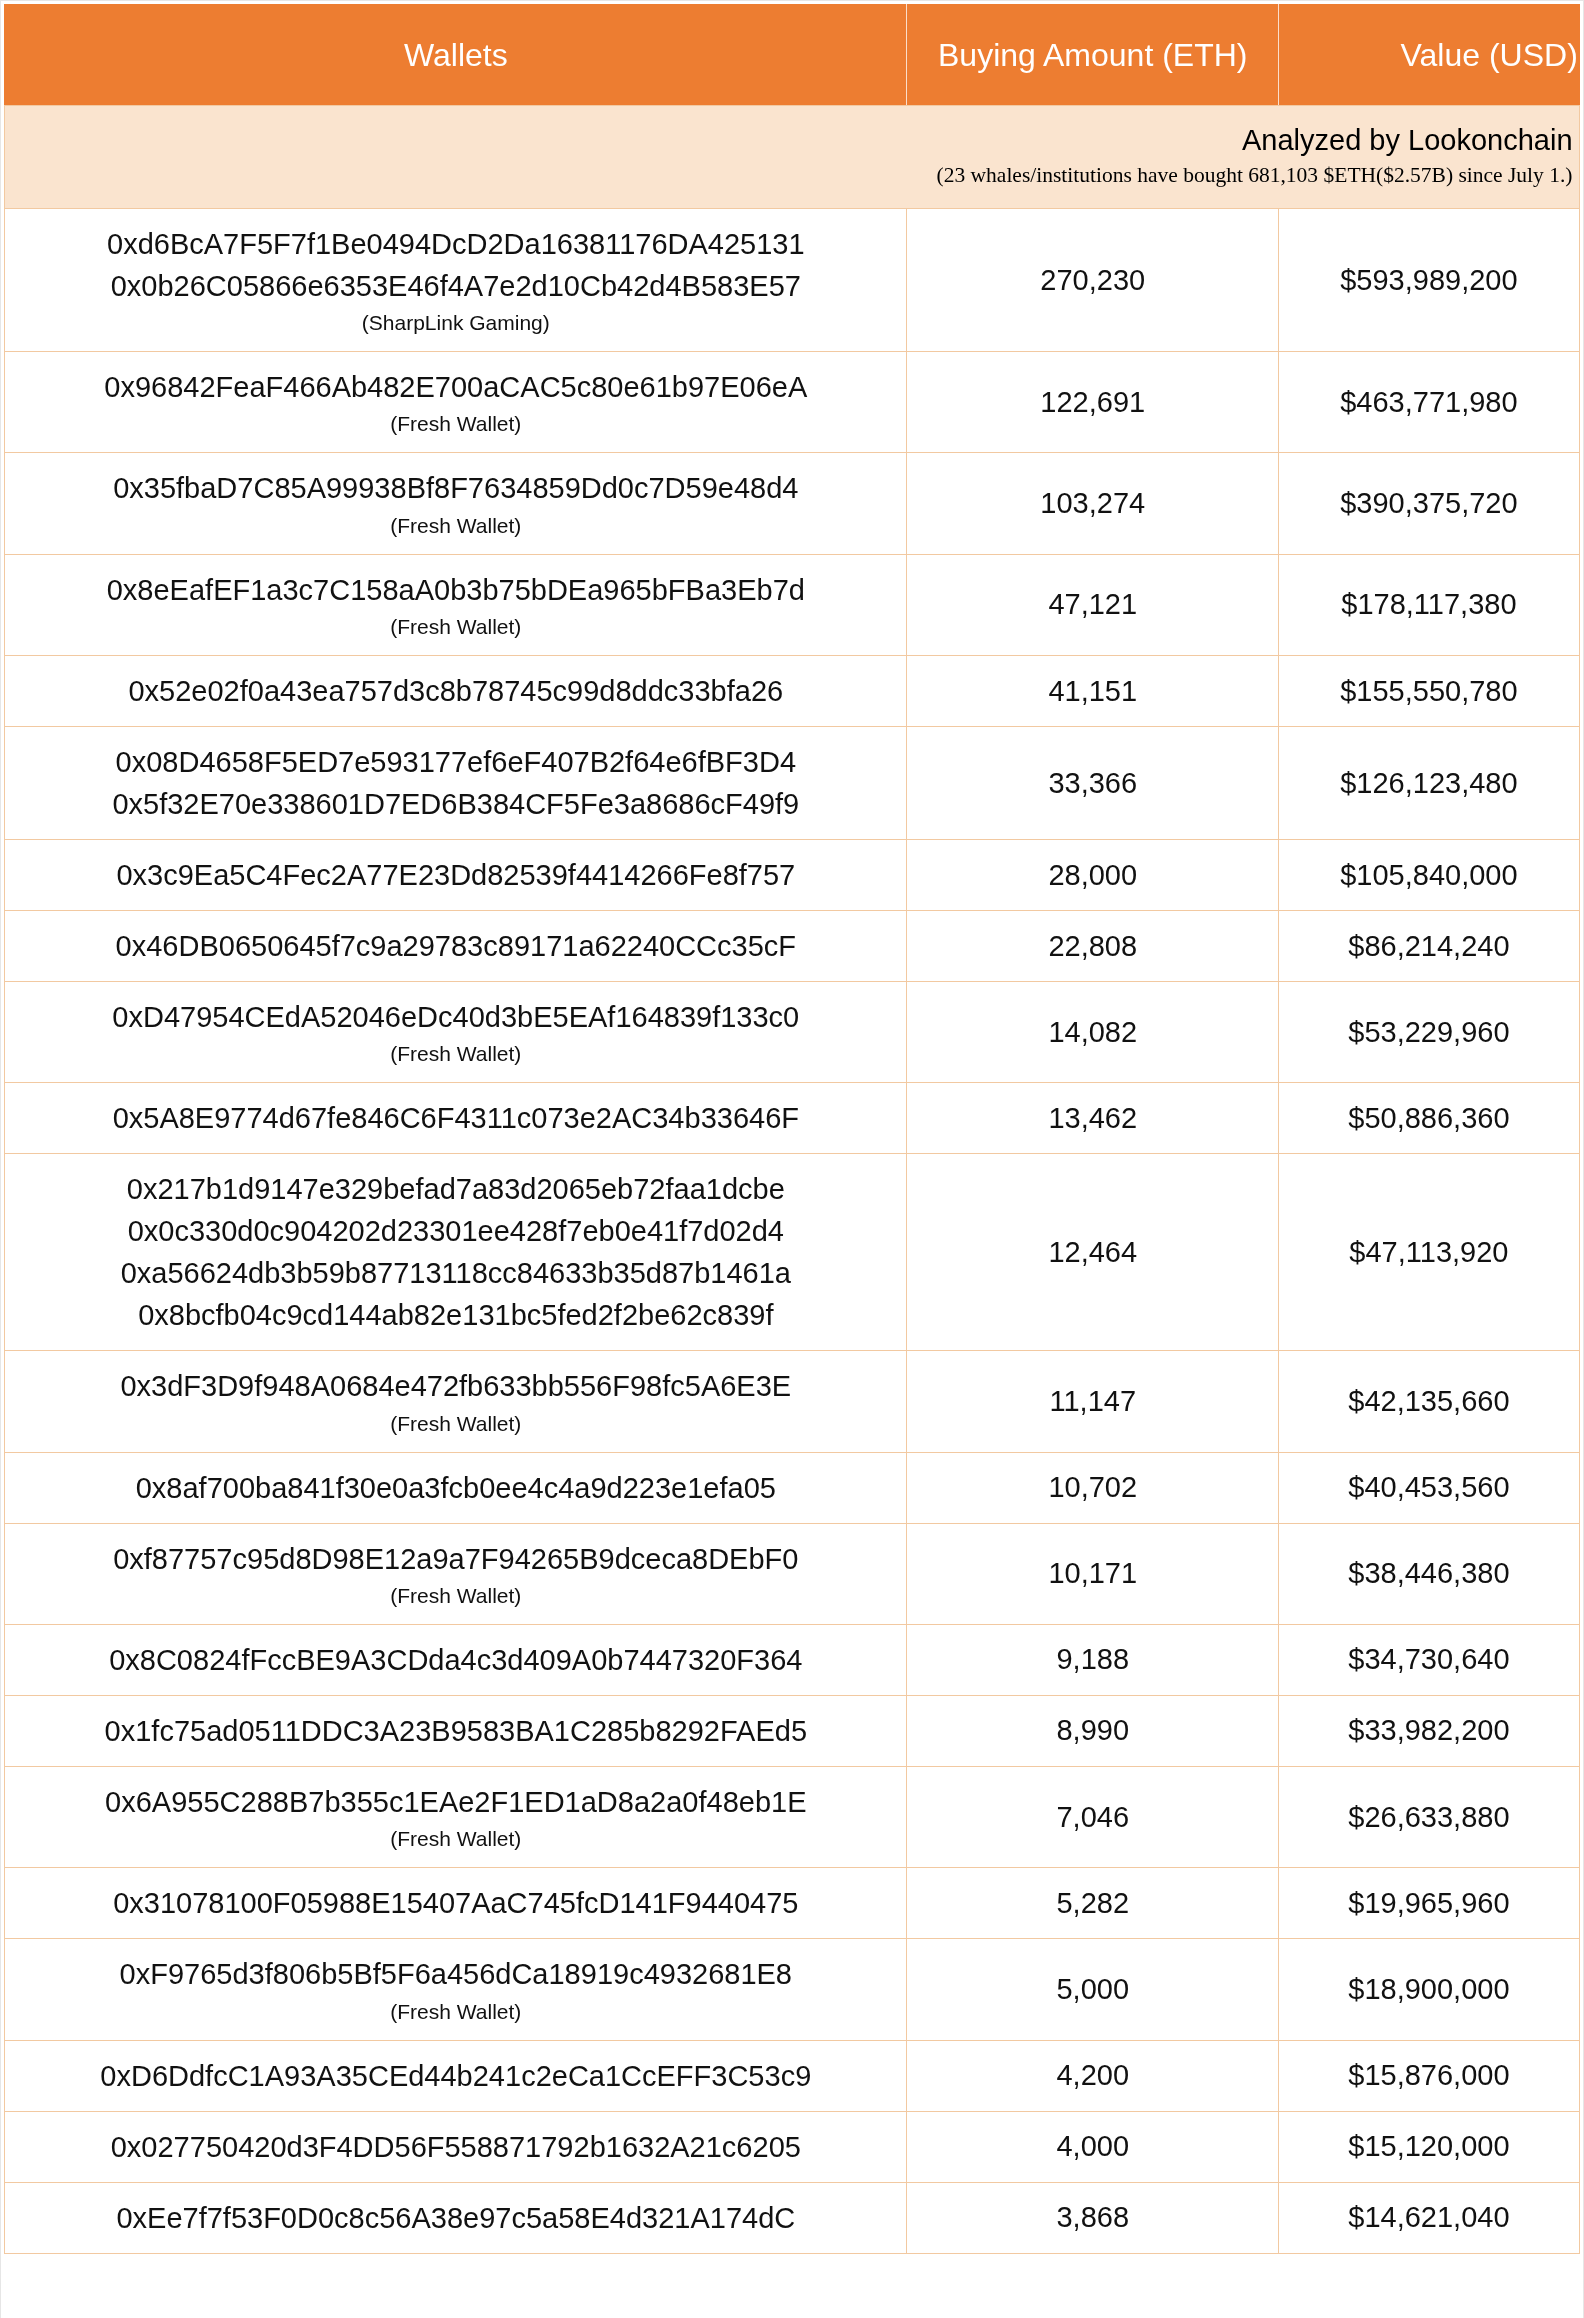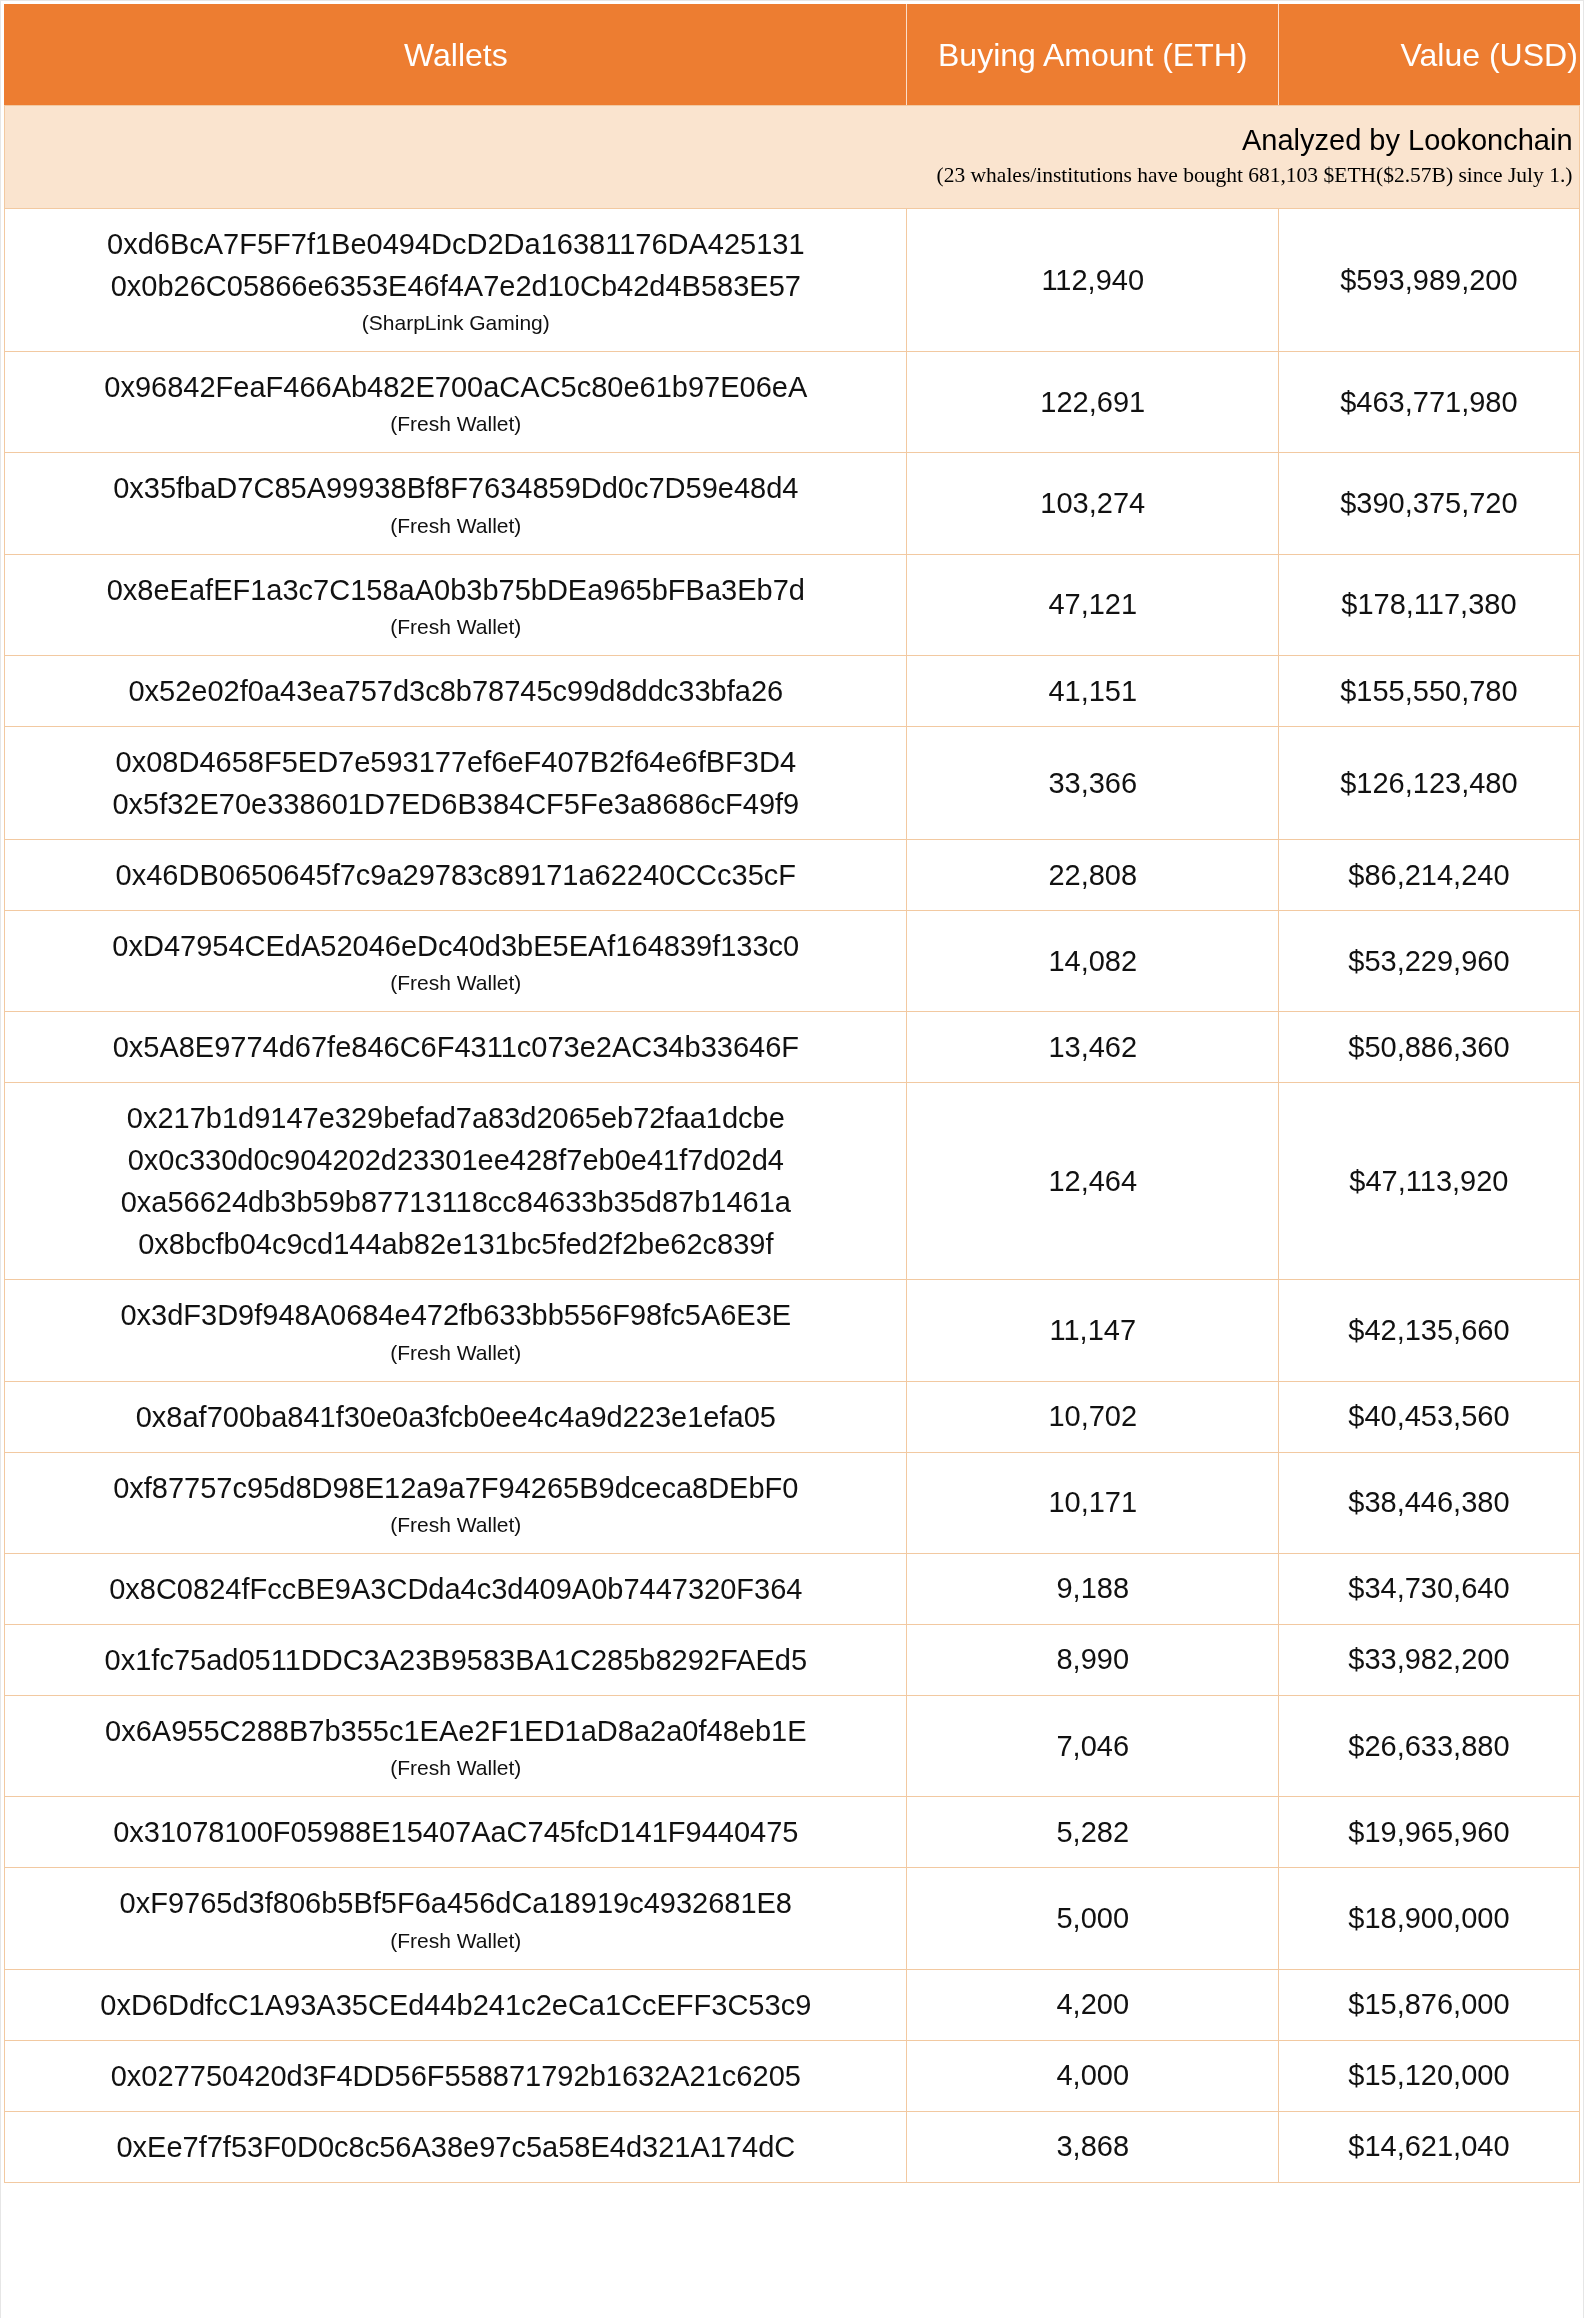--- a/index.html
+++ b/index.html
@@ -113,21 +113,21 @@
         </td>
       </tr>
     </thead>
     <tbody id="rows">
         <tr>
           <td>
             <div class="addr">0xd6BcA7F5F7f1Be0494DcD2Da16381176DA425131</div>
             <div class="addr">0x0b26C05866e6353E46f4A7e2d10Cb42d4B583E57</div>
             <div class="wallet-label">(SharpLink Gaming)</div>
           </td>
-          <td class="num">112,940</td>
+          <td class="num">270,230</td>
           <td class="num">$593,989,200</td>
         </tr>
         <tr>
           <td>
             <div class="addr">0x96842FeaF466Ab482E700aCAC5c80e61b97E06eA</div>
             <div class="wallet-label">(Fresh Wallet)</div>
           </td>
           <td class="num">122,691</td>
           <td class="num">$463,771,980</td>
         </tr>
@@ -154,20 +154,27 @@
           <td class="num">41,151</td>
           <td class="num">$155,550,780</td>
         </tr>
         <tr>
           <td>
             <div class="addr">0x08D4658F5ED7e593177ef6eF407B2f64e6fBF3D4</div>
             <div class="addr">0x5f32E70e338601D7ED6B384CF5Fe3a8686cF49f9</div>
           </td>
           <td class="num">33,366</td>
           <td class="num">$126,123,480</td>
+        </tr>
+        <tr>
+          <td>
+            <div class="addr">0x3c9Ea5C4Fec2A77E23Dd82539f4414266Fe8f757</div>
+          </td>
+          <td class="num">28,000</td>
+          <td class="num">$105,840,000</td>
         </tr>
         <tr>
           <td>
             <div class="addr">0x46DB0650645f7c9a29783c89171a62240CCc35cF</div>
           </td>
           <td class="num">22,808</td>
           <td class="num">$86,214,240</td>
         </tr>
         <tr>
           <td>

